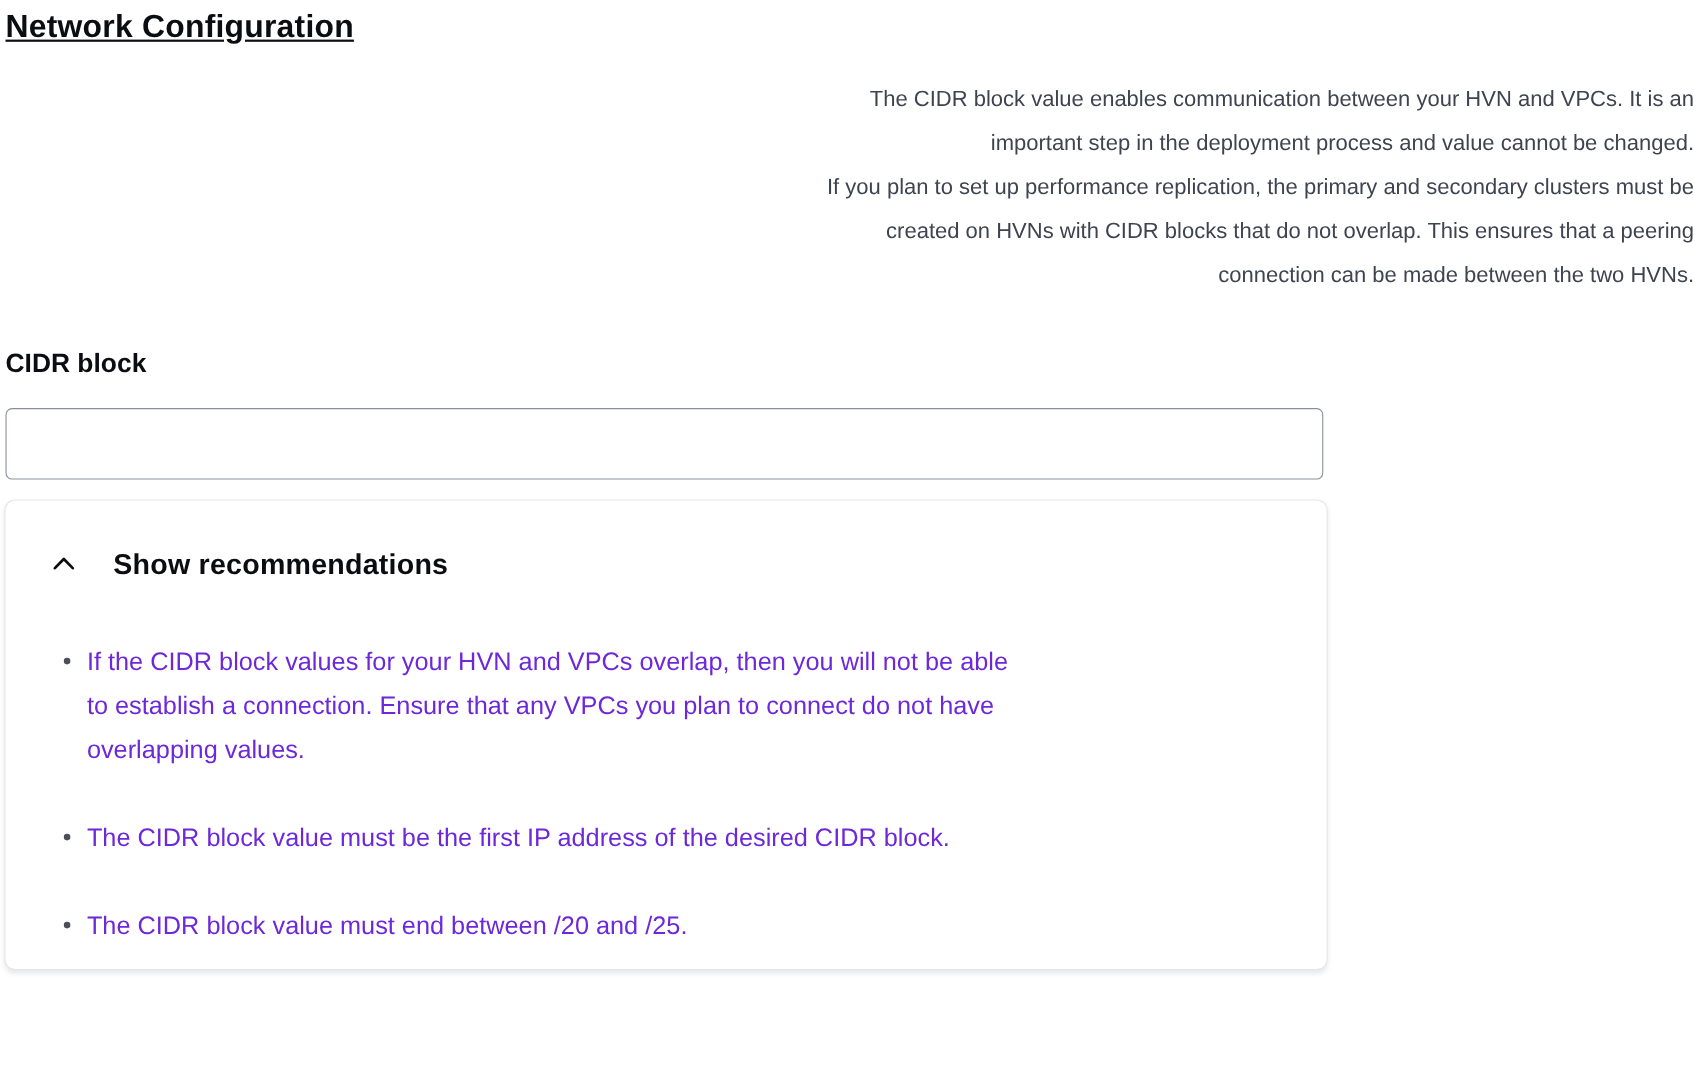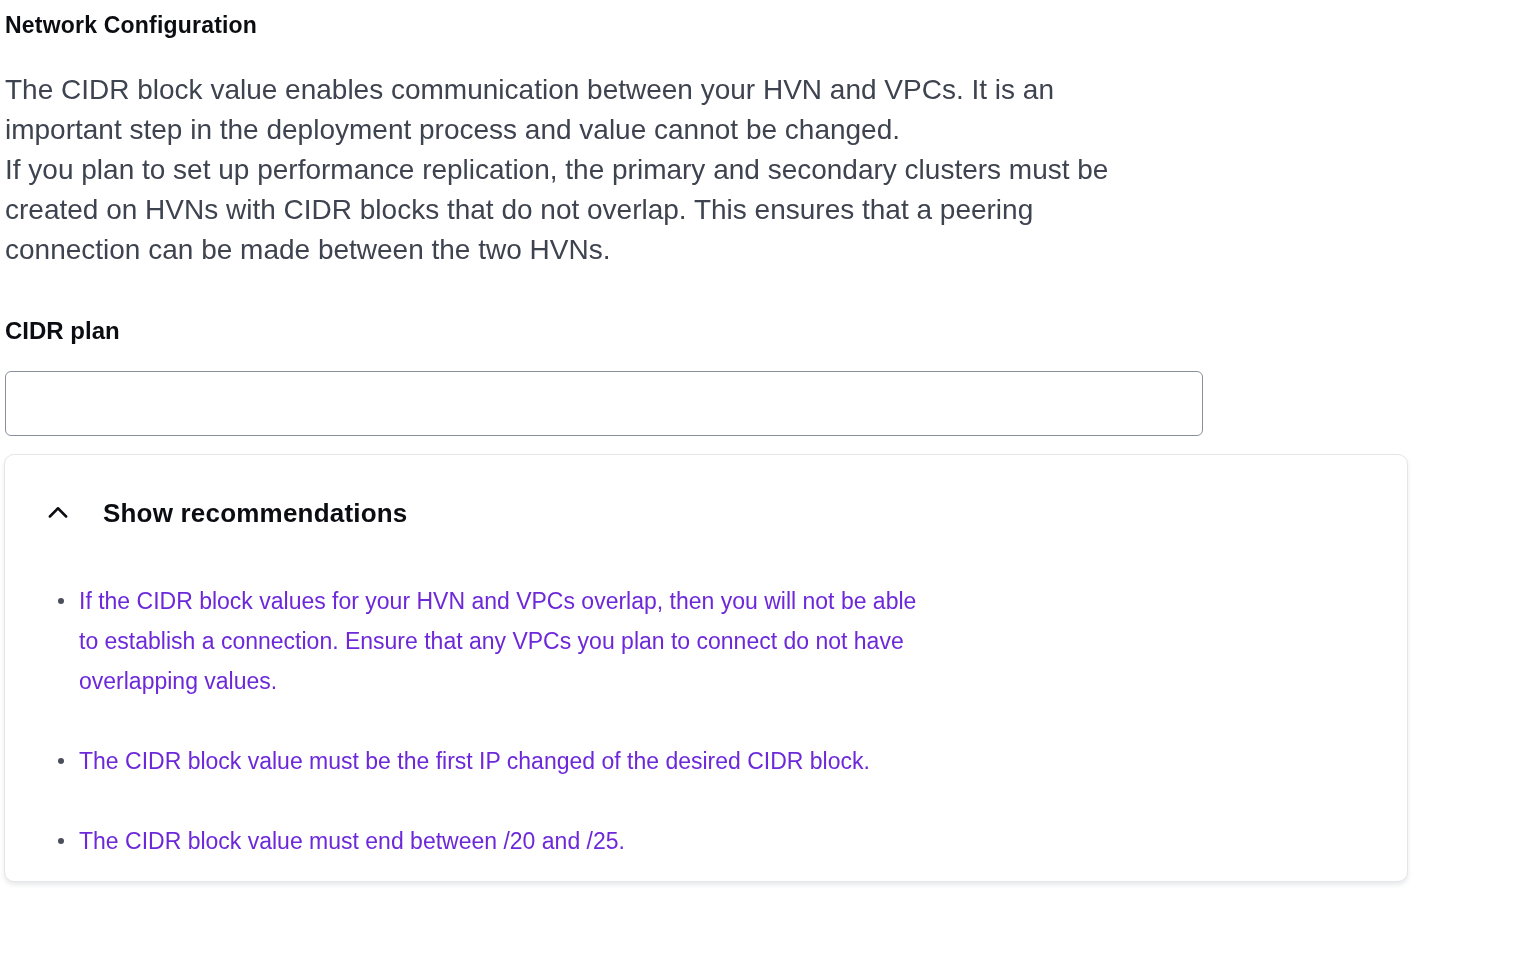--- a/index.html
+++ b/index.html
@@ -11,32 +11,34 @@
     height: 972px;
     overflow: hidden;
     font-family: "Liberation Sans", sans-serif;
   }
   .page {
     padding: 6px 0 0 5px;
     width: 1540px;
   }
   .page-title {
     margin: 0;
-    font-size: 23px;
+    font-size: 29px;
     line-height: 38px;
     font-weight: 700;
     color: #0c0d12;
     letter-spacing: 0.2px;
+    text-decoration: underline;
   }
   .body-text {
     margin: 0;
-    font-size: 28px;
+    font-size: 20px;
     line-height: 40px;
     color: #3e4350;
     white-space: pre-line;
+    text-align: right;
   }
   .intro-paragraph { margin-top: 26px; }
   .replication-paragraph { }
   .field-label {
     display: block;
     margin-top: 46px;
     font-size: 24px;
     line-height: 30px;
     font-weight: 700;
     color: #0c0d12;
@@ -51,21 +53,21 @@
     background: #ffffff;
     font-size: 23px;
     color: #3e4350;
     padding: 0 16px;
     outline: none;
     font-family: "Liberation Sans", sans-serif;
   }
   .recommendations-card {
     margin-top: 18px;
     margin-left: -1px;
-    width: 1404px;
+    width: 1203px;
     border: 1px solid #e5e6e9;
     border-radius: 10px;
     background: #ffffff;
     box-shadow: 0 3px 4px rgba(101, 106, 118, 0.14);
     padding: 40px 28px 20px 36px;
   }
   .card-header {
     display: flex;
     align-items: center;
     gap: 28px;
@@ -126,21 +128,21 @@
 
   <h1 class="page-title">Network Configuration</h1>
 
   <p class="body-text intro-paragraph">The CIDR block value enables communication between your HVN and VPCs. It is an
 important step in the deployment process and value cannot be changed.</p>
 
   <p class="body-text replication-paragraph">If you plan to set up performance replication, the primary and secondary clusters must be
 created on HVNs with CIDR blocks that do not overlap. This ensures that a peering
 connection can be made between the two HVNs.</p>
 
-  <label class="field-label" for="cidr-input">CIDR plan</label>
+  <label class="field-label" for="cidr-input">CIDR block</label>
 
   <input id="cidr-input" class="cidr-input" type="text" value="" style="">
 
   <div class="recommendations-card">
 
     <button class="card-header">
       <span class="chevron-icon">
         <svg width="34" height="30" viewBox="0 0 24 24" fill="none" xmlns="http://www.w3.org/2000/svg">
           <path d="M5.5 14.8 L12 8.2 L18.5 14.8" stroke="#0c0d12" stroke-width="2" stroke-linecap="round" stroke-linejoin="round"></path>
         </svg>
@@ -150,21 +152,21 @@
 
     <ul class="recommendations-list">
       <li>
         <span class="bullet-dot"></span>
         <span class="li-text">If the CIDR block values for your HVN and VPCs overlap, then you will not be able
 to establish a connection. Ensure that any VPCs you plan to connect do not have
 overlapping values.</span>
       </li>
       <li>
         <span class="bullet-dot"></span>
-        <span class="li-text">The CIDR block value must be the first IP changed of the desired CIDR block.</span>
+        <span class="li-text">The CIDR block value must be the first IP address of the desired CIDR block.</span>
       </li>
       <li>
         <span class="bullet-dot"></span>
         <span class="li-text">The CIDR block value must end between /20 and /25.</span>
       </li>
     </ul>
 
   </div>
 
 </div>

